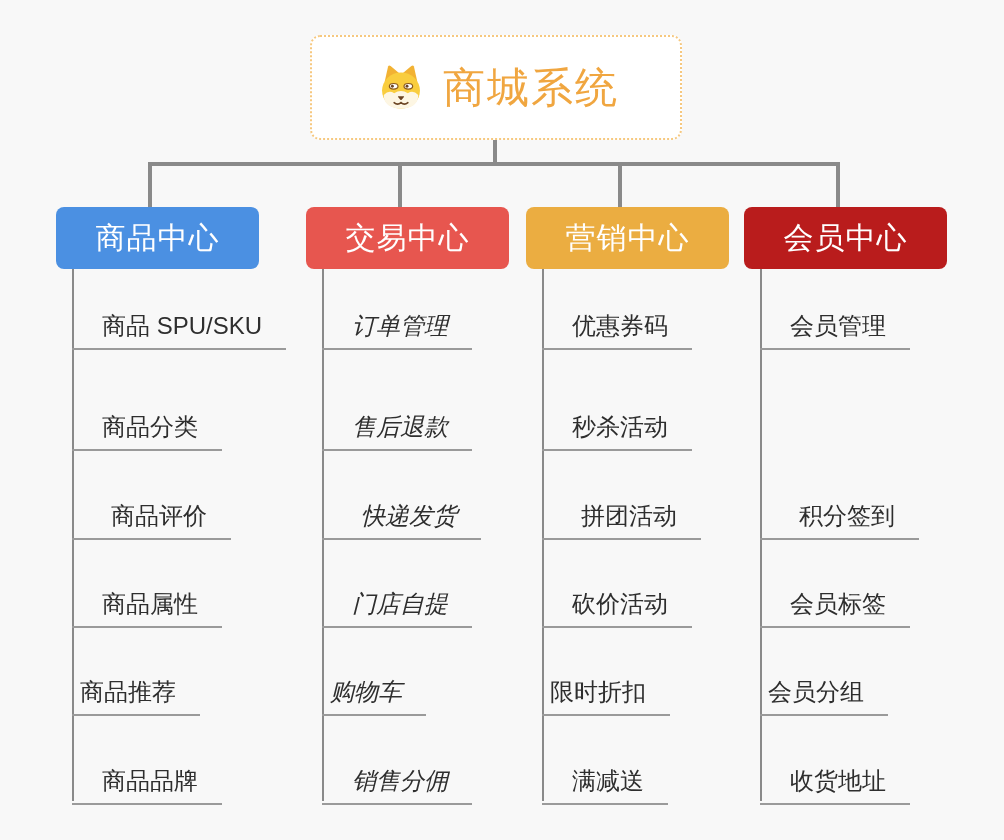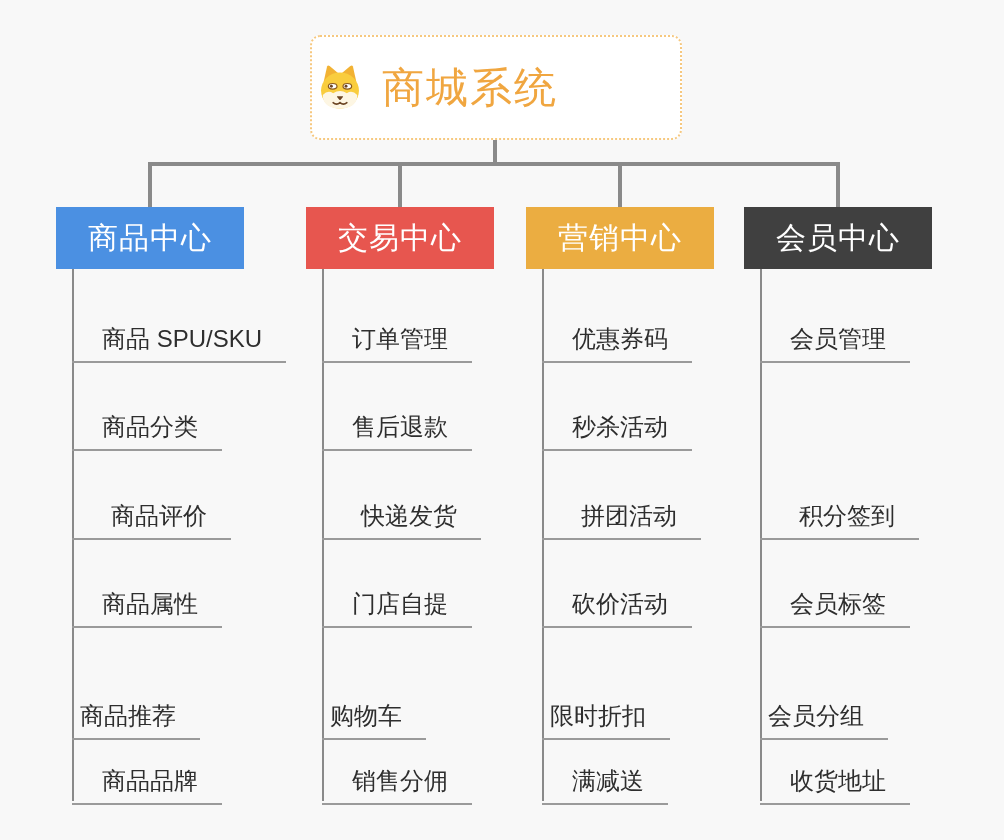--- a/index.html
+++ b/index.html
@@ -18,20 +18,21 @@
   .root-node{
     position:absolute;
     left:310px; top:35px;
     width:372px; height:105px;
     background:#ffffff;
     border:2px dotted #f6c87f;
     border-radius:10px;
     box-sizing:border-box;
     display:flex;
     align-items:center;
+    justify-content:center;
     gap:14px;
   }
   .root-title{
     font-size:42px;
     letter-spacing:2px;
     color:#f0a640;
     white-space:nowrap;
   }
   .root-icon{width:56px;height:50px;flex:0 0 auto;}
   
@@ -39,52 +40,52 @@
   .conn-root-stub{left:493px;top:140px;width:4px;height:24px;}
   .conn-h{left:148px;top:162px;width:692px;height:4px;border-radius:2px;}
   .conn-drop{top:162px;width:4px;height:46px;}
   .drop-1{left:148px;} .drop-2{left:398px;} .drop-3{left:618px;} .drop-4{left:836px;}
   .conn-col{top:269px;width:2px;height:532px;}
   .vline-1{left:72px;} .vline-2{left:322px;} .vline-3{left:542px;} .vline-4{left:760px;}
   
   .branch-node{
     position:absolute;
     top:207px;
-    width:188px; height:62px;
-    border-radius:0;
+    width:203px; height:62px;
+    border-radius:8px;
     display:flex;
     align-items:center;
     justify-content:center;
     color:#ffffff;
     font-size:30px;
     letter-spacing:1px;
     white-space:nowrap;
     cursor:default;
   }
   .bn-1{left:56px;}  .bn-2{left:306px;} .bn-3{left:526px;} .bn-4{left:744px;}
   .c-blue{background:#4b90e2;}
   .c-red{background:#e7564f;text-align:center;}
   .c-yellow{background:#ebad41;}
-  .c-green{background:#404040;}
+  .c-green{background:#b91c1c;}
   
   .leaf{
     position:absolute;
     height:40px;
     box-sizing:content-box;
     padding:0 24px 6px 30px;
     border-bottom:2px solid #9a9a9a;
     display:flex;
     align-items:flex-end;
     font-size:24px;
     color:#2e2e2e;
     white-space:nowrap;
   }
-  .col-1{left:72px;} .col-2{left:322px;} .col-3{left:542px;} .col-4{left:760px;}
-  .row-1{top:315px;} .row-2{top:403px;} .row-3{top:492px;padding-left:39px;}
-  .row-4{top:580px;} .row-5{top:692px;padding-left:8px;} .row-6{top:757px;}
+  .col-1{left:72px;} .col-2{left:322px;font-style:italic;} .col-3{left:542px;} .col-4{left:760px;}
+  .row-1{top:302px;} .row-2{top:403px;} .row-3{top:492px;padding-left:39px;}
+  .row-4{top:580px;} .row-5{top:668px;padding-left:8px;} .row-6{top:757px;}
 </style>
 </head>
 <body>
 
 <div class="canvas">
 
   <div class="conn conn-root-stub"></div>
   <div class="conn conn-h"></div>
   <div class="conn conn-drop drop-1"></div>
   <div class="conn conn-drop drop-2"></div>

